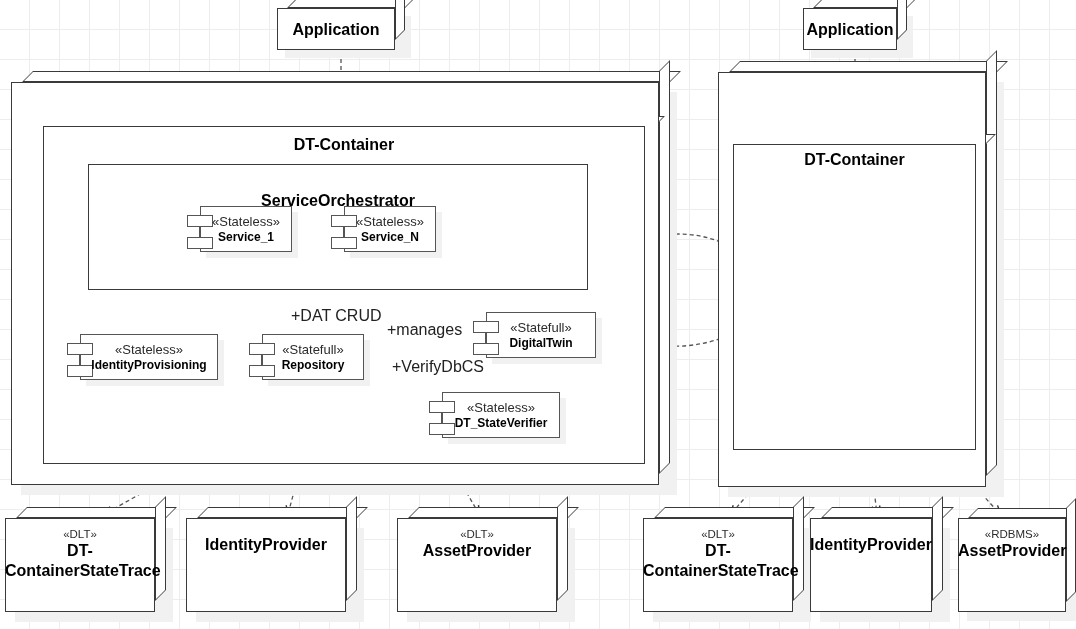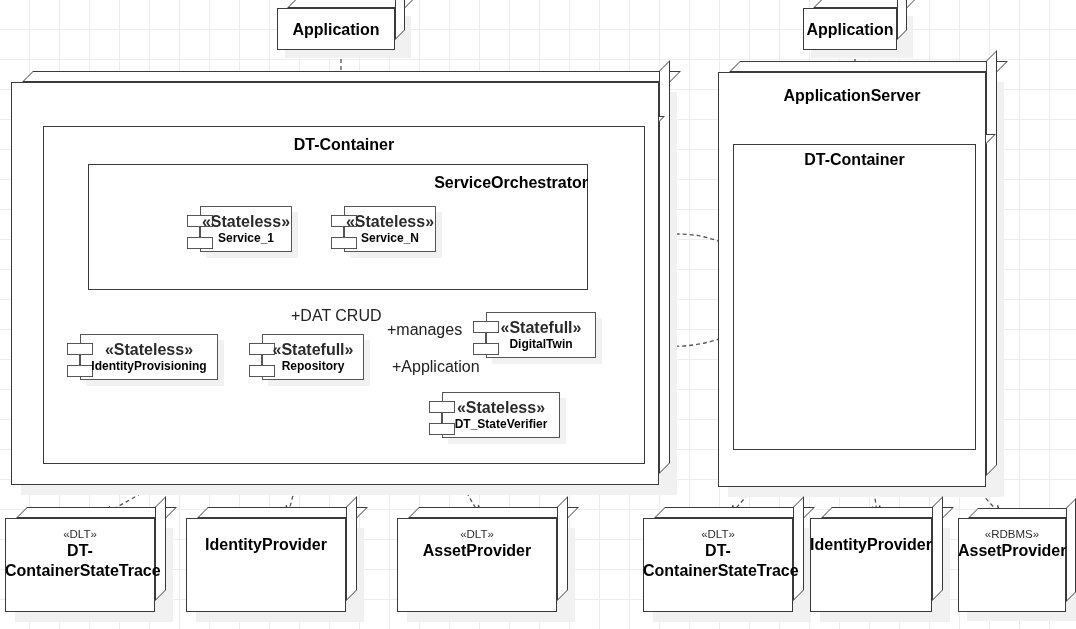--- a/index.html
+++ b/index.html
@@ -97,21 +97,21 @@
   .comp .tab.t2{left:1px;top:31px;}
   .comp .spine{
     position:absolute;left:13px;top:9px;width:1.4px;height:34px;
     background:#555;z-index:2;
   }
   .comp .clabel{
     position:absolute;left:18px;right:4px;top:0;bottom:0;
     display:flex;flex-direction:column;align-items:center;justify-content:center;
     text-align:center;line-height:1.2;z-index:4;
   }
-  .comp .cstereo{font-size:16px;font-weight:700;color:#2b2b2b;}
+  .comp .cstereo{font-size:13px;font-weight:400;color:#2b2b2b;}
   .comp .cname{font-size:12px;font-weight:bold;color:#000;text-align:center;}
 
   .edge-label{
     position:absolute;
     font-size:16px;
     color:#222;
     white-space:nowrap;
     z-index:8;
   }
 </style>
@@ -191,21 +191,21 @@
     <div class="label" style="top:9px;">
       <span class="nname">DT-Container</span>
     </div>
   </div>
 
   <div class="node" style="left:88px;top:164px;width:500px;height:126px;">
     <div class="shadow" style="left:9px;top:9px;width:508px;height:126px;"></div>
     <div class="top" style="left:9px;top:-9px;width:500px;height:9px;transform:skewX(-45deg);transform-origin:bottom left;"></div>
     <div class="side" style="left:500px;top:-9px;width:9px;height:126px;transform:skewY(-45deg);transform-origin:top left;"></div>
     <div class="face"></div>
-    <div class="label" style="top:9px;text-align:right;">
+    <div class="label" style="top:27px;">
       <span class="nname">ServiceOrchestrator</span>
     </div>
   </div>
 
   <div class="comp" style="left:186px;top:206px;width:106px;height:46px;">
     <div class="cshadow"></div>
     <div class="cbody"></div>
     <div class="spine"></div>
     <div class="tab t1"></div>
     <div class="tab t2"></div>
@@ -273,23 +273,20 @@
       <span class="cstereo">«Stateless»</span>
       <span class="cname">DT_StateVerifier</span>
     </div>
   </div>
 
   <div class="node" style="left:718px;top:72px;width:268px;height:415px;">
     <div class="shadow" style="left:10px;top:10px;width:276px;height:415px;"></div>
     <div class="top" style="left:11px;top:-11px;width:268px;height:11px;transform:skewX(-45deg);transform-origin:bottom left;"></div>
     <div class="side" style="left:268px;top:-11px;width:11px;height:415px;transform:skewY(-45deg);transform-origin:top left;"></div>
     <div class="face"></div>
-    <div class="label" style="top:14px;">
-      <span class="nname">ApplicationServer</span>
-    </div>
   </div>
 
   <div class="node" style="left:733px;top:144px;width:243px;height:306px;">
     <div class="shadow" style="left:10px;top:10px;width:251px;height:306px;"></div>
     <div class="top" style="left:10px;top:-10px;width:243px;height:10px;transform:skewX(-45deg);transform-origin:bottom left;"></div>
     <div class="side" style="left:243px;top:-10px;width:10px;height:306px;transform:skewY(-45deg);transform-origin:top left;"></div>
     <div class="face"></div>
     <div class="label" style="top:6px;">
       <span class="nname">DT-Container</span>
     </div>
@@ -354,15 +351,15 @@
     <div class="side" style="left:108px;top:-10px;width:10px;height:94px;transform:skewY(-45deg);transform-origin:top left;"></div>
     <div class="face"></div>
     <div class="label" style="top:9px;">
       <span class="stereo">«RDBMS»</span>
       <span class="nname">AssetProvider</span>
     </div>
   </div>
 
   <div class="edge-label" style="left:291px;top:307px;">+DAT CRUD</div>
   <div class="edge-label" style="left:387px;top:321px;">+manages</div>
-  <div class="edge-label" style="left:392px;top:358px;">+Application</div>
+  <div class="edge-label" style="left:392px;top:358px;">+VerifyDbCS</div>
 
 </div>
 
 </body></html>

